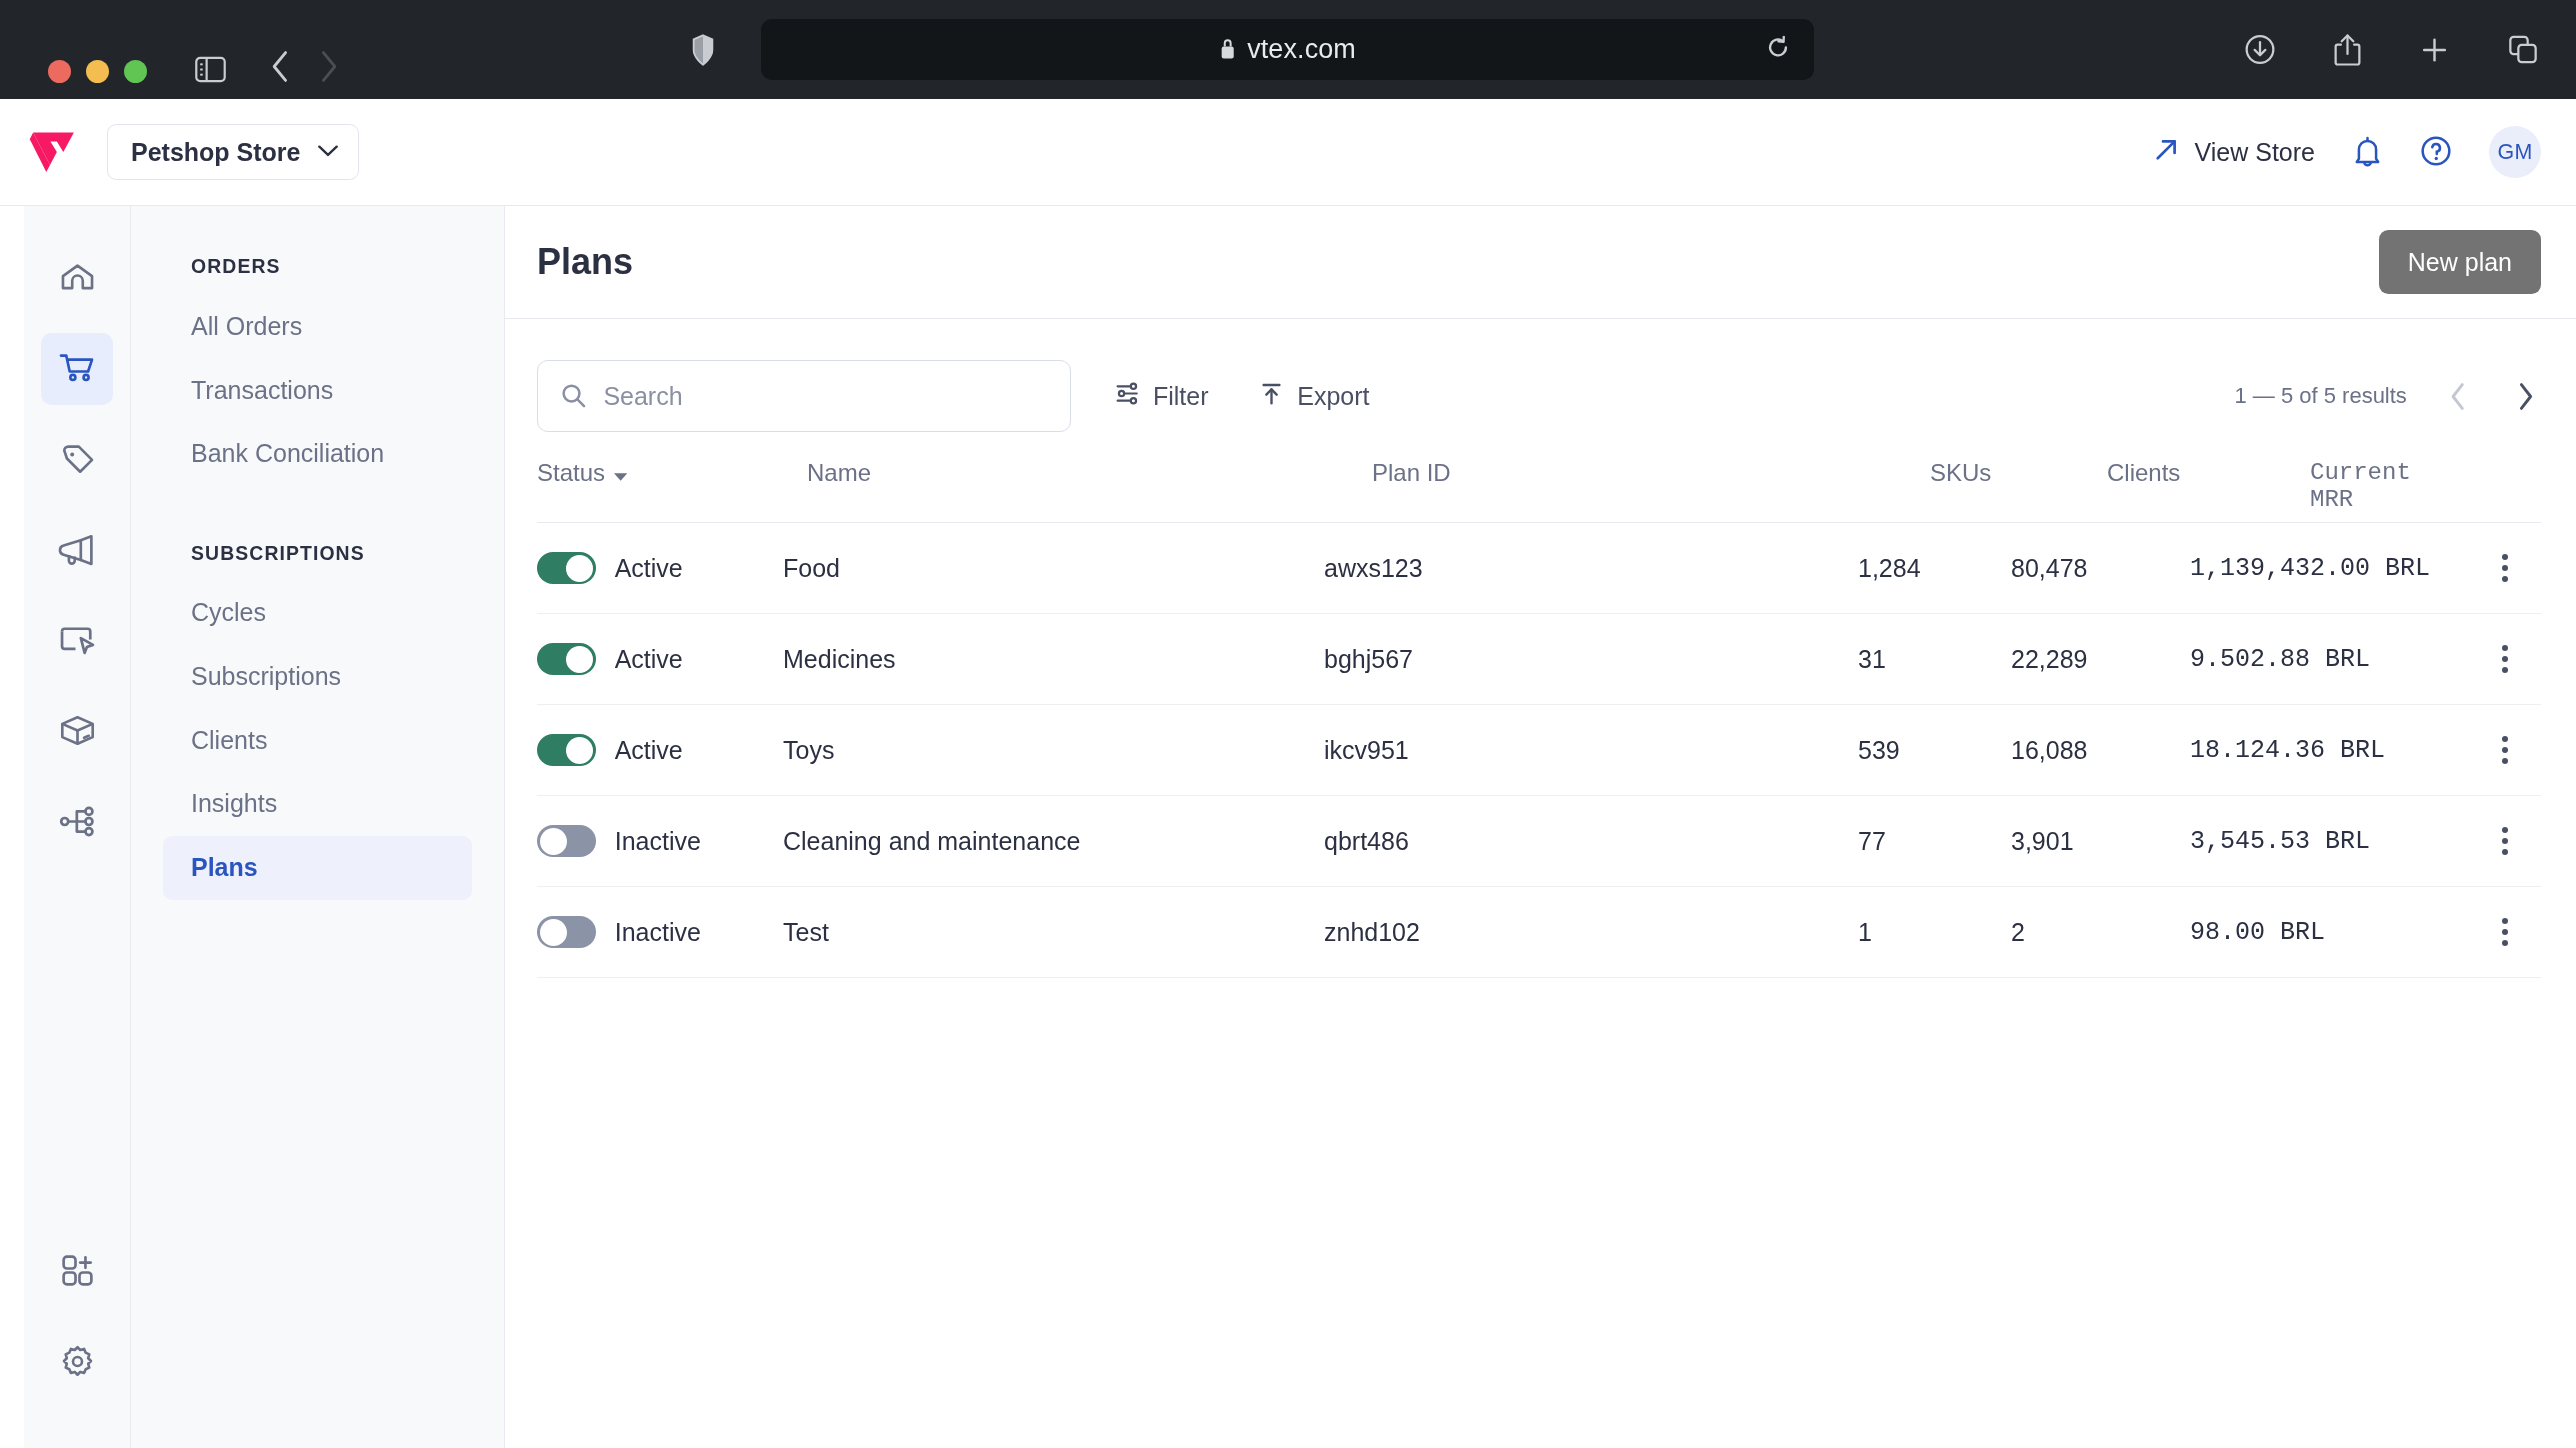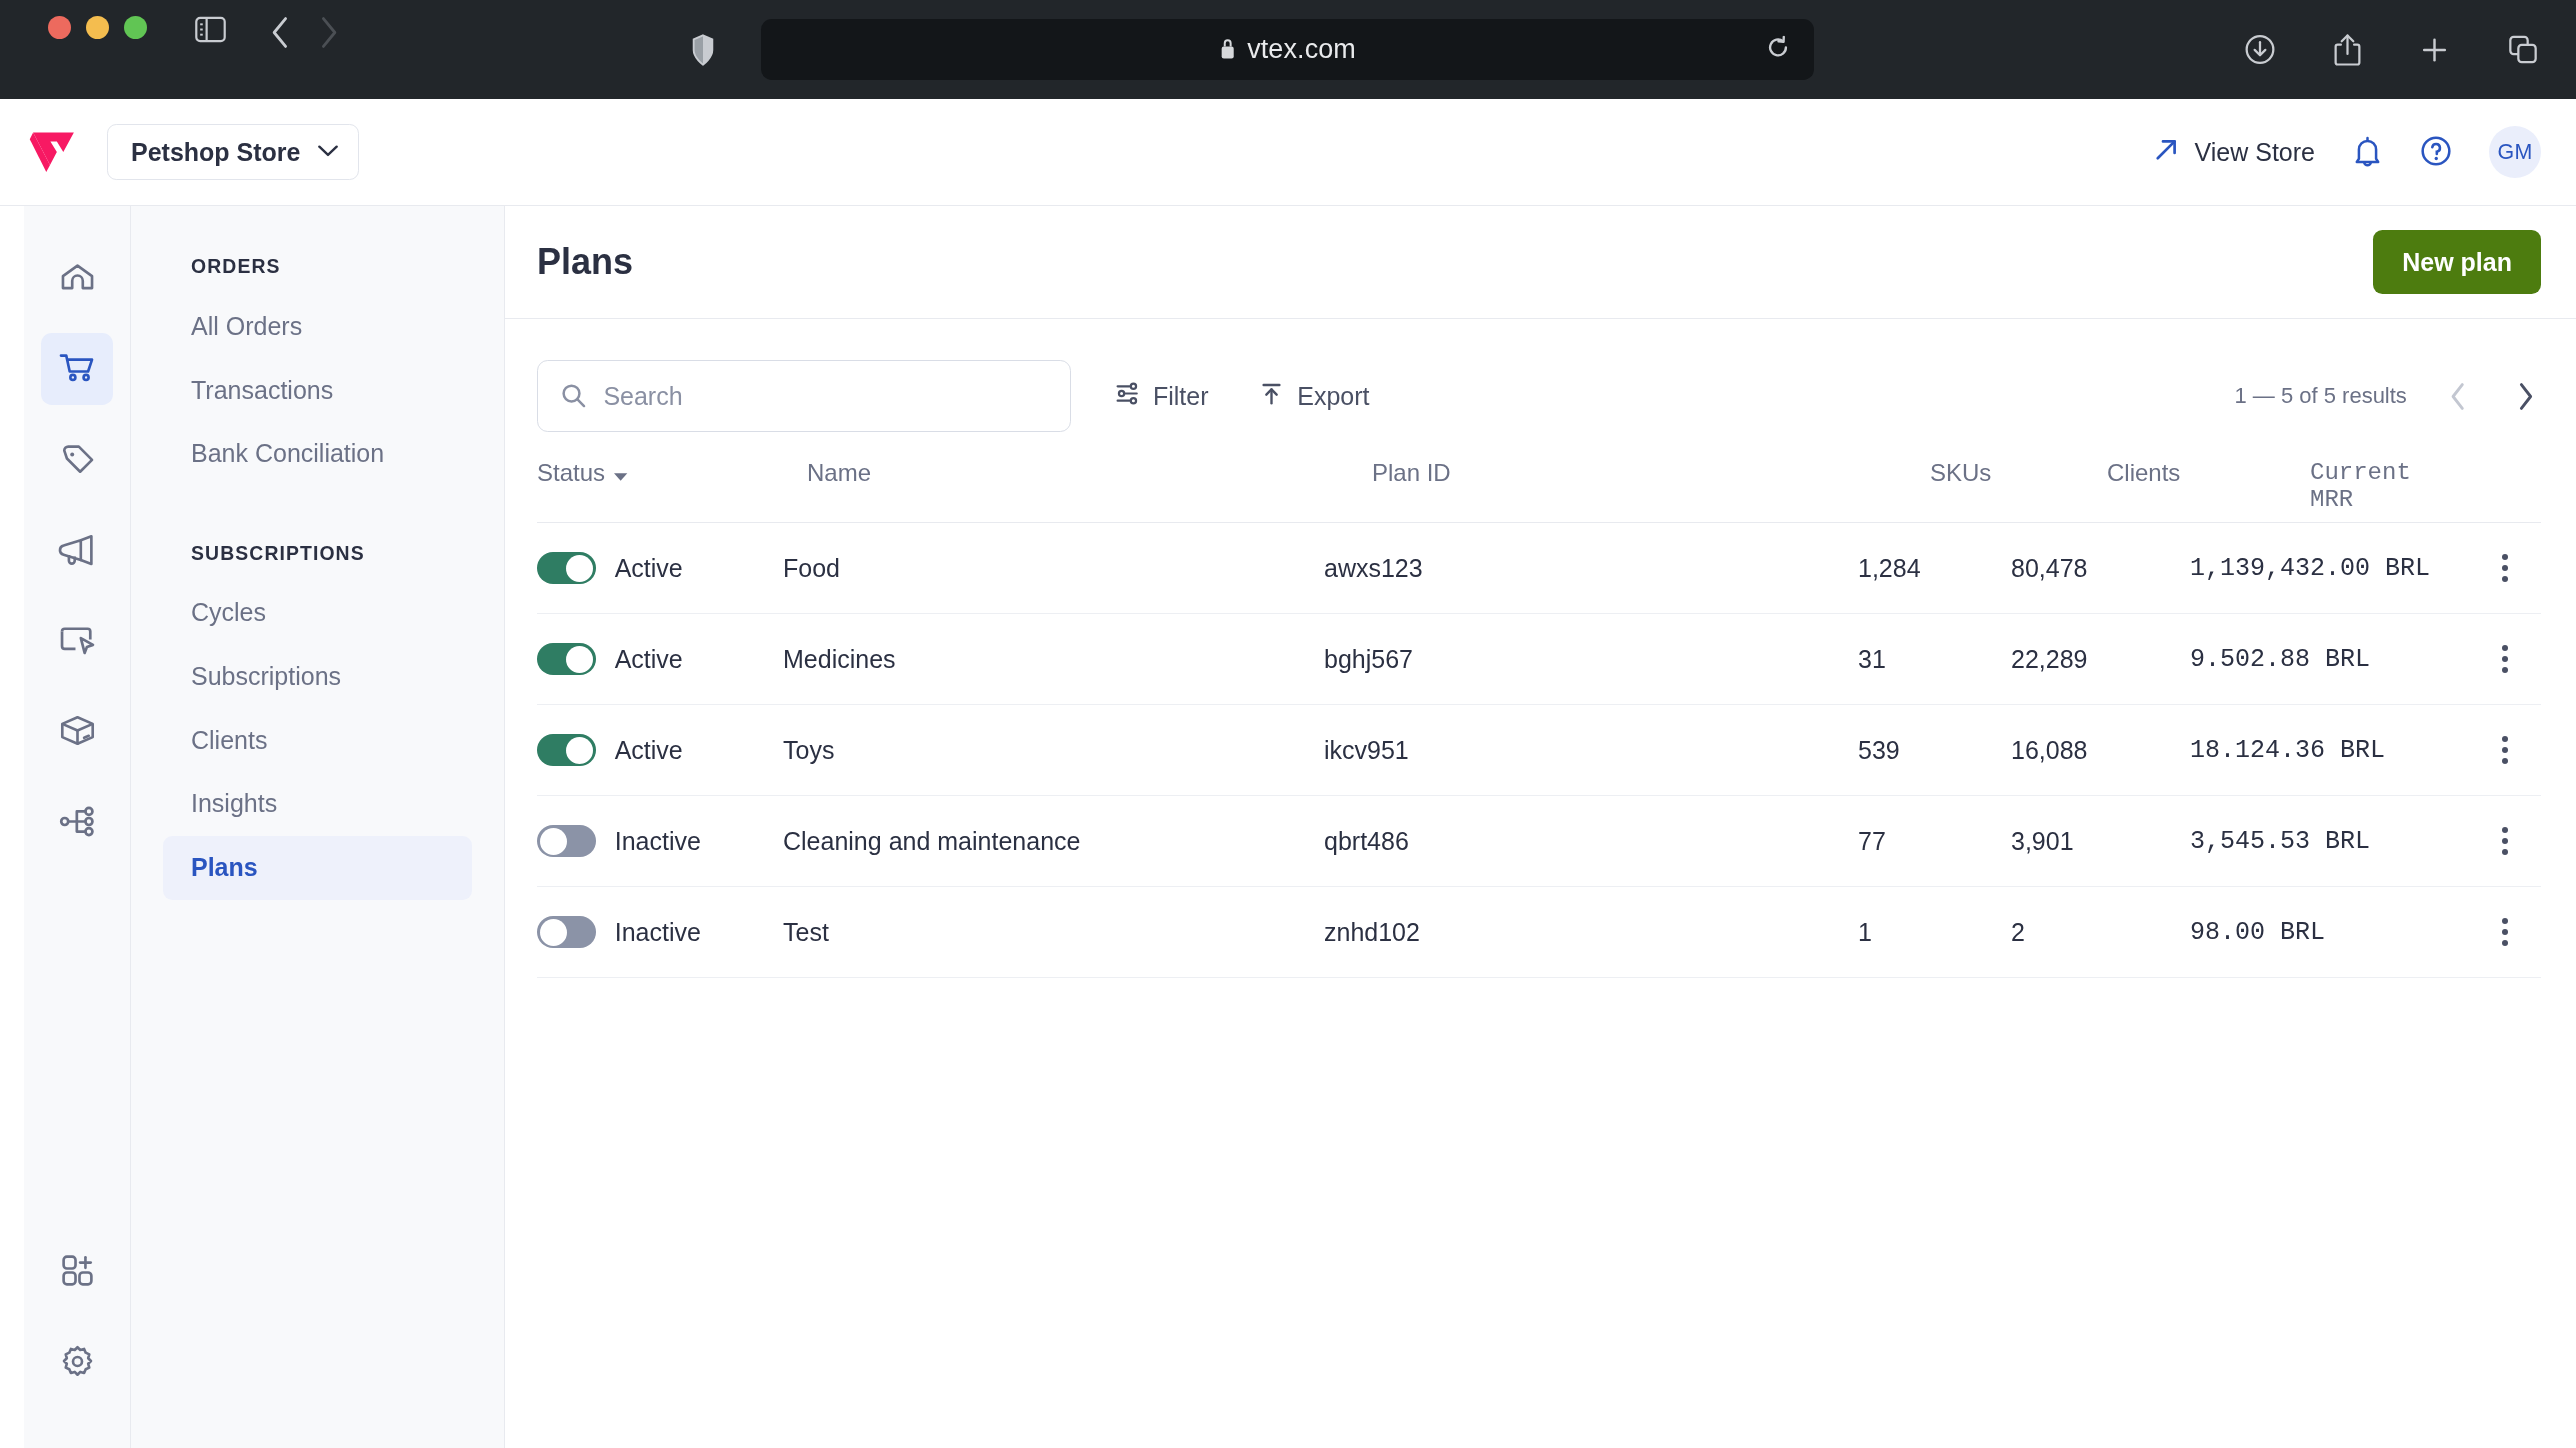--- a/index.html
+++ b/index.html
@@ -12,21 +12,21 @@
 
   
   .browser {
     width: 2576px; height: 1448px;
     background: #22262a;
     display: flex; flex-direction: column;
   }
   .titlebar {
     height: 99px;
     background: #22262a;
-    display: flex; align-items: flex-start;
+    display: flex; align-items: flex-end;
     padding: 16px 39px;
     position: relative;
     flex: 0 0 99px;
   }
   .traffic { display: flex; align-items: center; gap: 14.7px; margin-left: 9.3px; }
   .dot { width: 23px; height: 23px; border-radius: 50%; }
   .dot.red    { background: #ed6a5e; }
   .dot.yellow { background: #f4bd4f; }
   .dot.green  { background: #61c554; }
 
@@ -139,22 +139,22 @@
   .main { flex: 1; background: #fff; min-width: 0; display: flex; flex-direction: column; }
   .page-head {
     height: 113px; flex: 0 0 113px;
     display: flex; align-items: center;
     padding: 0 35px 0 32px;
     border-bottom: 1.3px solid #e8eaef;
   }
   .page-title { font-size: 36px; font-weight: 700; color: #2b3042; }
   .primary-btn {
     margin-left: auto;
-    background: #4d7c0f; color: #fff;
-    font-size: 25px; font-weight: 700;
+    background: #737373; color: #fff;
+    font-size: 25px; font-weight: 400;
     border: none; border-radius: 9.3px;
     padding: 17.4px 29px; cursor: pointer;
     font-family: inherit;
     text-align: center;
   }
 
   .toolbar {
     display: flex; align-items: center;
     padding: 41px 35px 27px 32px;
   }

